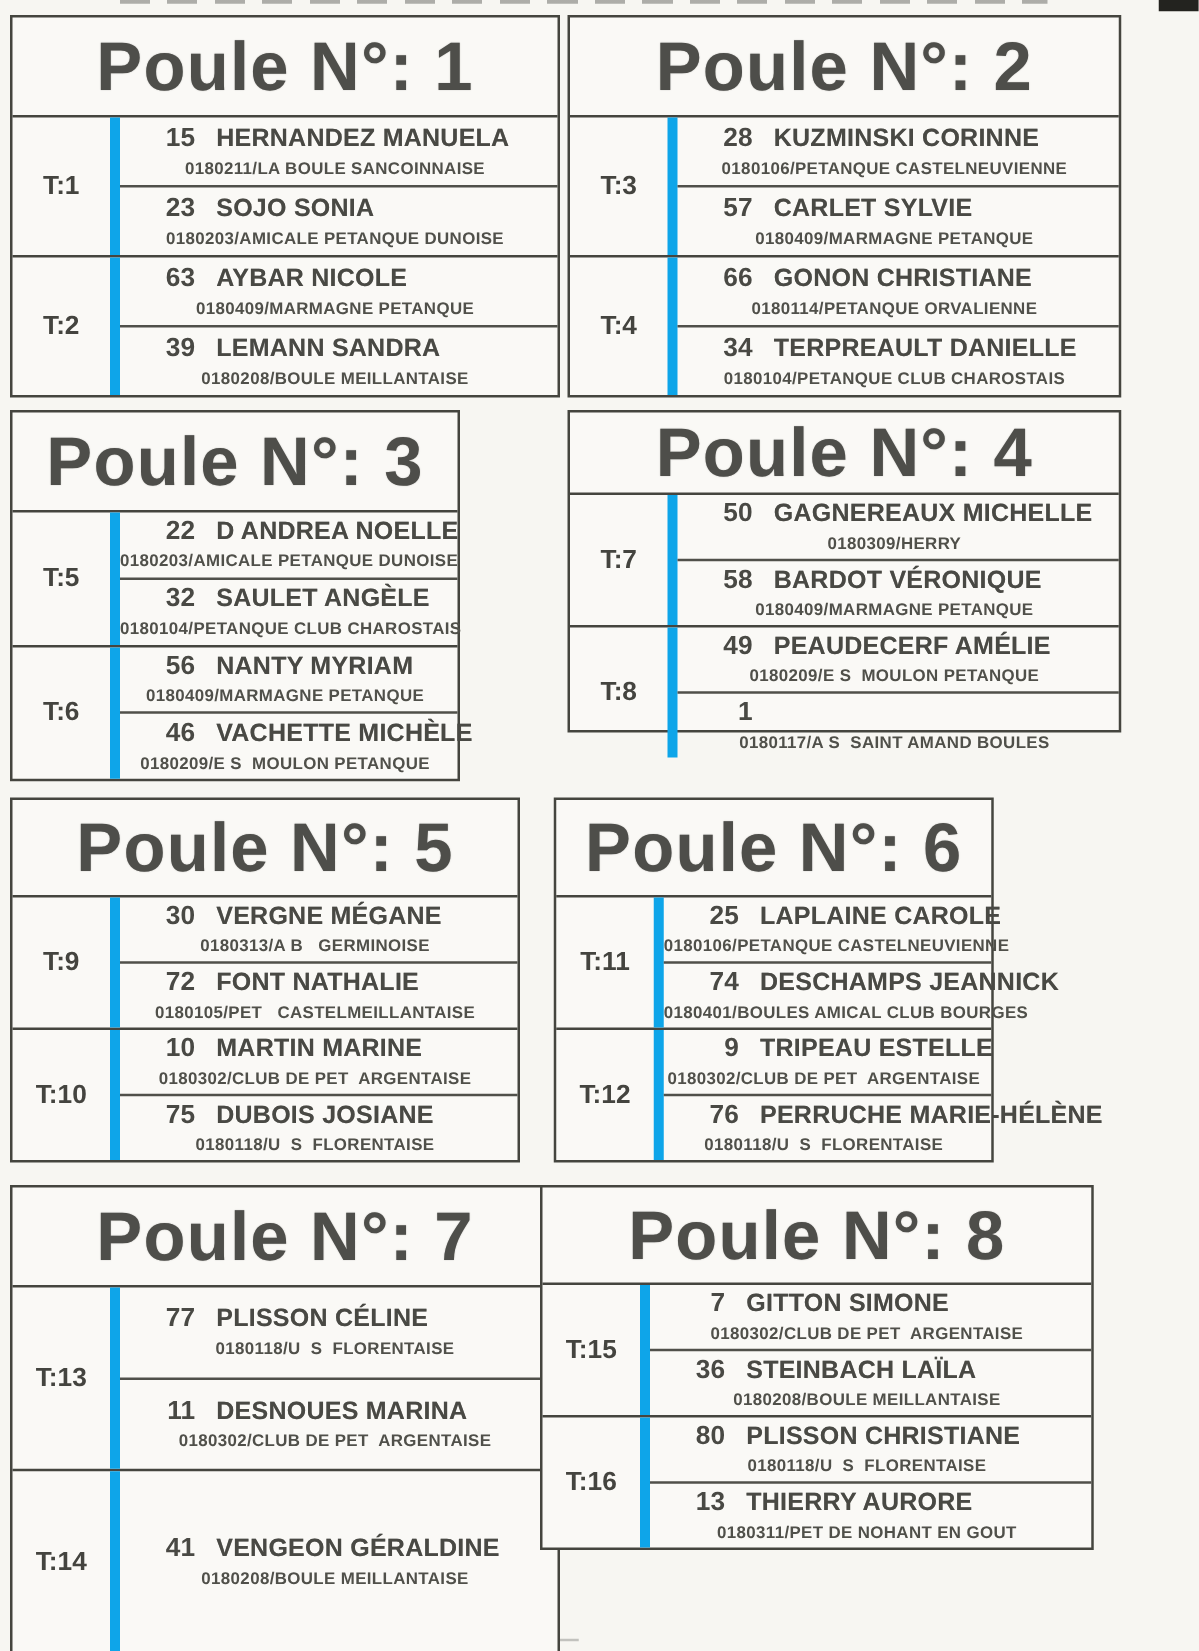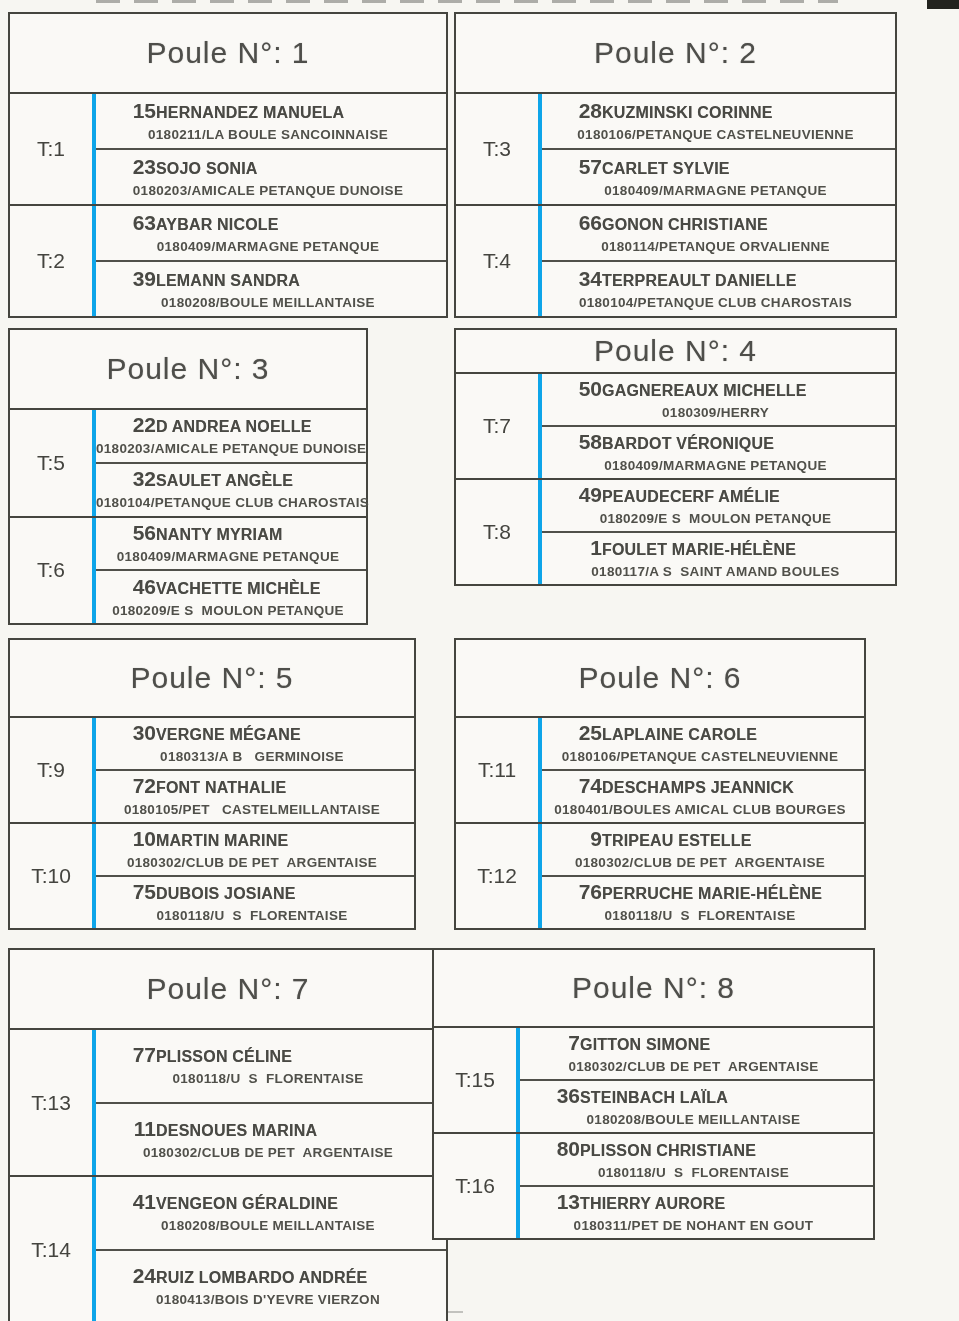--- a/index.html
+++ b/index.html
@@ -8,34 +8,34 @@
   body{position:relative;background:#f7f6f2;font-family:"Liberation Sans",sans-serif;overflow:hidden}
   .page{position:absolute;inset:0}
   
   .corner-bar{position:absolute;top:0;right:0;width:32px;height:9px;background:#23231f}
   .top-dashes{position:absolute;left:96px;top:0;width:742px;height:3px;opacity:.5;
     background:repeating-linear-gradient(90deg,#63635f 0 24px,transparent 24px 38px)}
   .bottom-line{position:absolute;left:345px;top:1311px;width:118px;height:2px;background:#c2c2be}
   
   .pool{position:absolute;border:2px solid #45453f;display:flex;flex-direction:column;background:#faf9f6}
   .pool-header{height:80px;border-bottom:2px solid #45453f;display:flex;align-items:center;justify-content:center}
-  .pool-header h2{font-size:30px;font-weight:normal;color:#4e4e4a;letter-spacing:1px;
+  .pool-header h2{font-size:55px;font-weight:bold;color:#4e4e4a;letter-spacing:1px;
     text-shadow:0 0 1px rgba(80,80,75,.45)}
   .pool-body{flex:1;display:flex;flex-direction:column}
   .terrain{flex:1;display:flex;border-bottom:2px solid #45453f;min-height:0}
   .terrain:last-child{border-bottom:none}
-  .t-label{width:86px;flex:none;border-right:4px solid #0ea5e9;display:flex;align-items:center;
-    justify-content:center;font-size:21px;font-weight:normal;color:#44443f}
+  .t-label{width:86px;flex:none;border-right:8px solid #0ea5e9;display:flex;align-items:center;
+    justify-content:center;font-size:21px;font-weight:bold;color:#44443f}
   .players{flex:1;display:flex;flex-direction:column;min-width:0}
   .player{flex:1;display:flex;flex-direction:column;justify-content:center;gap:4px;
     padding:3px 6px 5px 0;border-bottom:2px solid #50504a;min-height:0}
   .player:last-child{border-bottom:none}
   .player-line{display:flex;align-items:baseline}
   .num{width:60px;flex:none;text-align:right;font-size:21px;font-weight:bold;color:#494944}
-  .name{font-size:16px;font-weight:bold;color:#494944;letter-spacing:.2px;
+  .name{margin-left:17px;font-size:20px;font-weight:bold;color:#494944;letter-spacing:.2px;
     white-space:pre;text-shadow:0 0 .5px rgba(70,70,65,.5)}
   .club{text-align:center;font-size:13.5px;font-weight:bold;color:#50504a;letter-spacing:.3px;white-space:pre}
   .player.alt .num,.player.alt .name,.player.alt .club{}
 </style>
 </head>
 <body>
 
 <div class="page">
   <div class="top-dashes"></div>
   <div class="corner-bar"></div>
@@ -209,21 +209,20 @@
           <div class="player">
             <div class="player-line">
                 <span class="num">49</span>
                 <span class="name">PEAUDECERF AMÉLIE</span>
               </div>
             <div class="club">0180209/E S  MOULON PETANQUE</div>
           </div>
           <div class="player alt">
             <div class="player-line">
                 <span class="num">1</span>
-                <span class="name">FOULET MARIE-HÉLÈNE</span>
               </div>
             <div class="club">0180117/A S  SAINT AMAND BOULES</div>
           </div>
         </div>
       </div>
     </div>
   </section>
 
   <section class="pool" style="left:8px;top:638px;width:408px;height:292px">
     <header class="pool-header">
@@ -264,21 +263,21 @@
                 <span class="num">75</span>
                 <span class="name">DUBOIS JOSIANE</span>
               </div>
             <div class="club">0180118/U  S  FLORENTAISE</div>
           </div>
         </div>
       </div>
     </div>
   </section>
 
-  <section class="pool" style="left:454px;top:638px;width:412px;height:292px">
+  <section class="pool" style="left:443px;top:638px;width:352px;height:292px">
     <header class="pool-header">
       <h2>Poule N°: 6</h2>
     </header>
     <div class="pool-body">
       <div class="terrain">
         <div class="t-label">T:11</div>
         <div class="players">
           <div class="player">
             <div class="player-line">
                 <span class="num">25</span>
@@ -344,27 +343,20 @@
       <div class="terrain">
         <div class="t-label">T:14</div>
         <div class="players">
           <div class="player">
             <div class="player-line">
                 <span class="num">41</span>
                 <span class="name">VENGEON GÉRALDINE</span>
               </div>
             <div class="club">0180208/BOULE MEILLANTAISE</div>
           </div>
-          <div class="player alt">
-            <div class="player-line">
-                <span class="num">24</span>
-                <span class="name">RUIZ LOMBARDO ANDRÉE</span>
-              </div>
-            <div class="club">0180413/BOIS D'YEVRE VIERZON</div>
-          </div>
         </div>
       </div>
     </div>
   </section>
 
   <section class="pool" style="left:432px;top:948px;width:443px;height:292px">
     <header class="pool-header">
       <h2>Poule N°: 8</h2>
     </header>
     <div class="pool-body">

